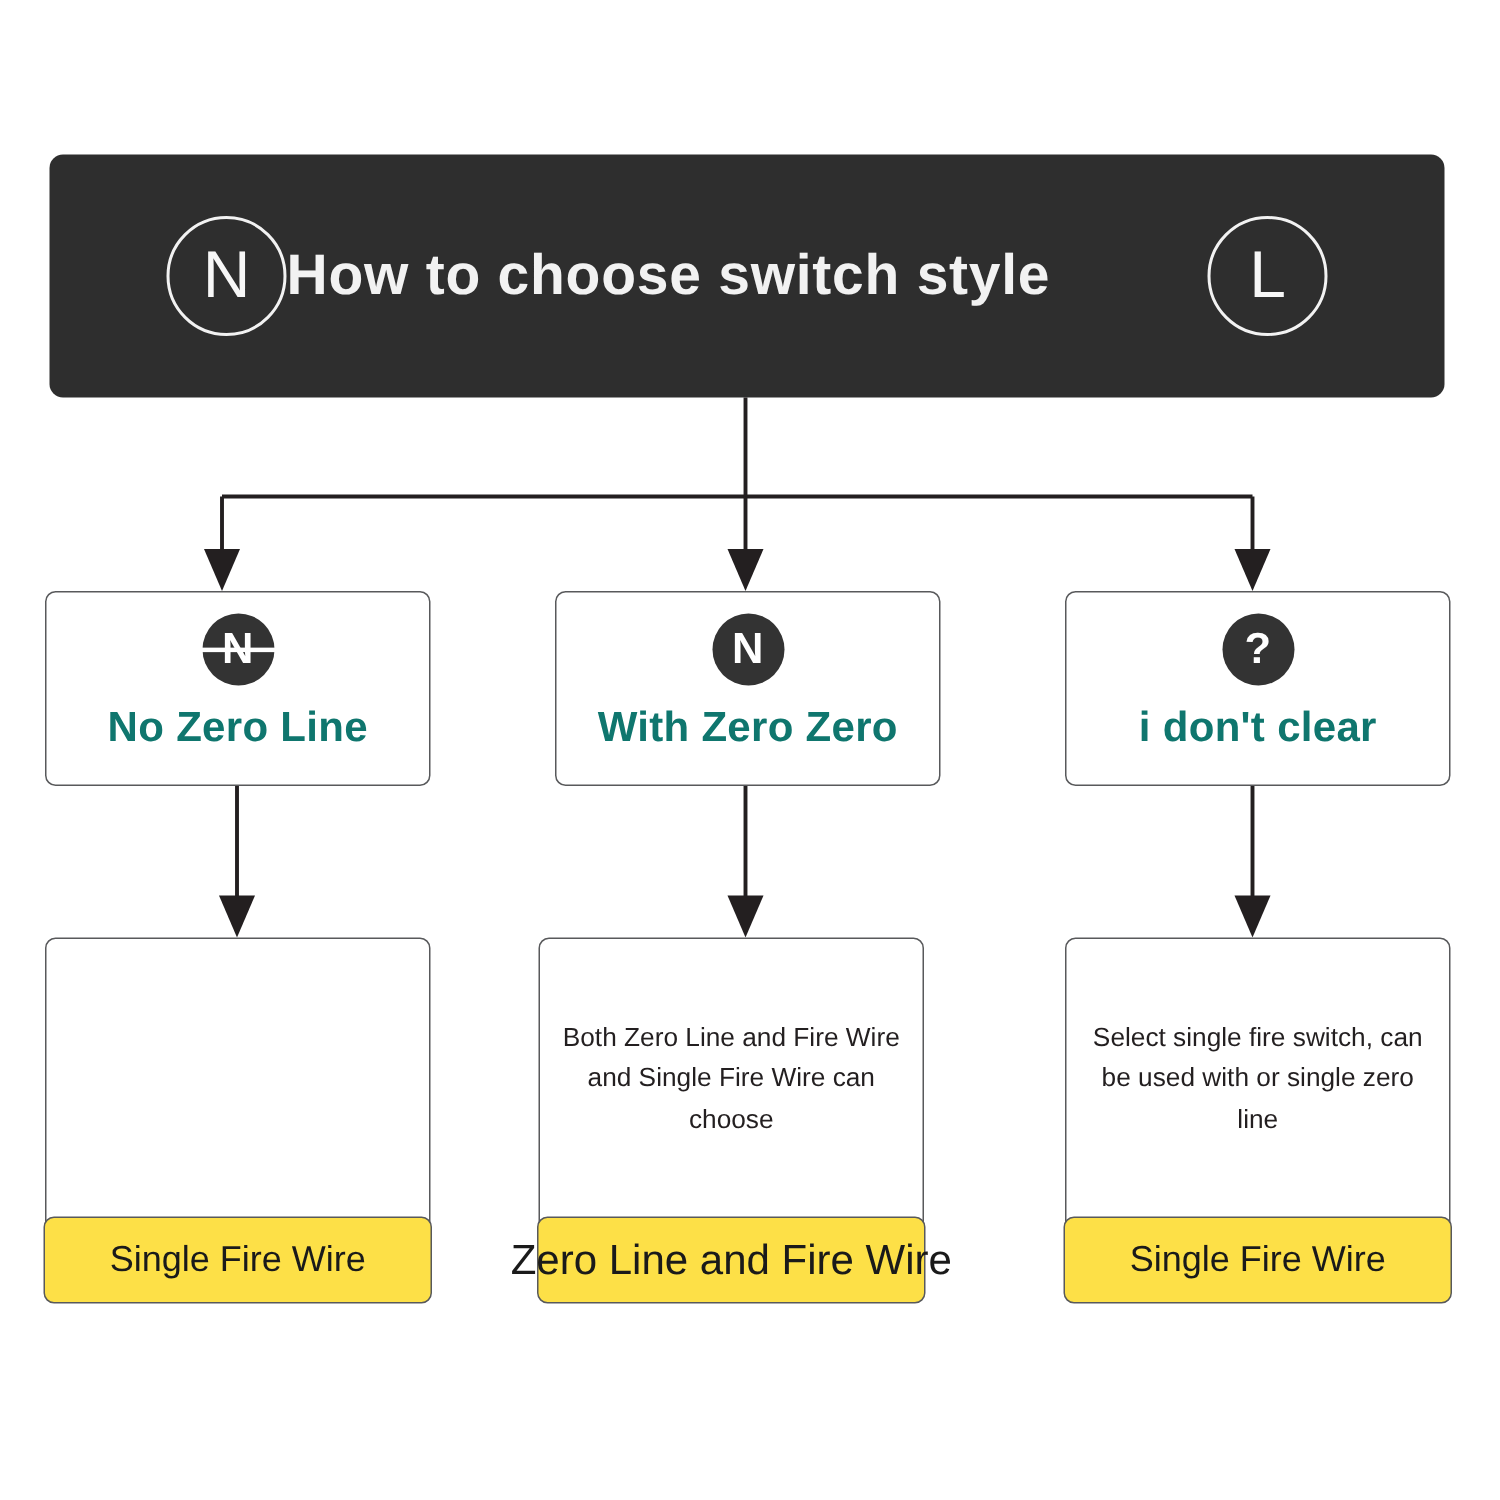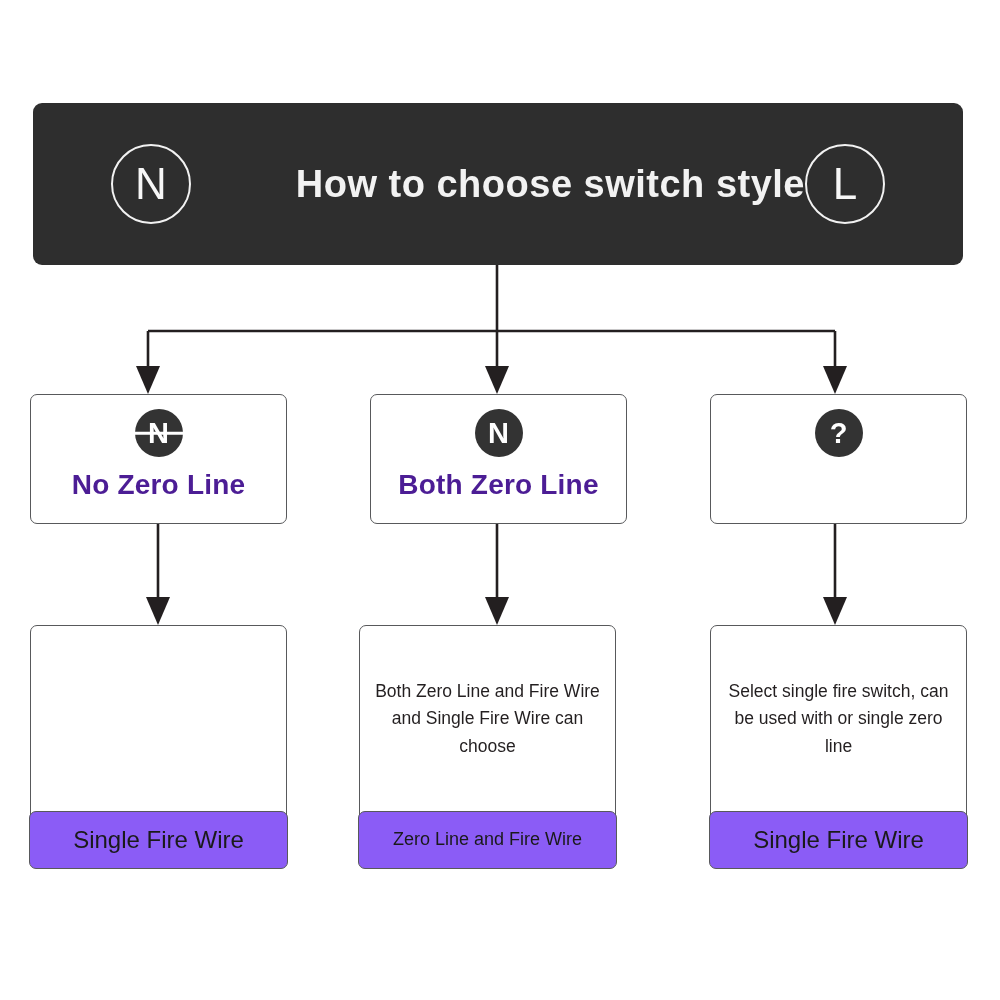--- a/index.html
+++ b/index.html
@@ -54,28 +54,27 @@
     justify-content: center;
     color: #f7f7f7;
     font-size: 44px;
     font-weight: 400;
     line-height: 1;
     flex: 0 0 auto;
     font-family: "Liberation Sans", sans-serif;
   }
   .hdr-title {
     flex: 1 1 auto;
-    text-align: right;
+    text-align: left;
     color: #f2f2f2;
     font-size: 38px;
     font-weight: 700;
     letter-spacing: 0.5px;
     white-space: nowrap;
     font-family: "Liberation Sans", sans-serif;
-    padding-left: 32px;
   }
 
   
   .connectors {
     position: absolute;
     left: 0;
     top: 0;
     width: 1000px;
     height: 1000px;
     pointer-events: none;
@@ -122,21 +121,21 @@
     right: -6px;
     top: 50%;
     height: 2.5px;
     background: #ffffff;
     transform: translateY(-50%);
   }
   .option-label {
     margin-top: 12px;
     font-size: 28px;
     font-weight: 700;
-    color: #4c1d95;
+    color: #0f766e;
     text-align: center;
     letter-spacing: 0.2px;
     font-family: "Liberation Sans", sans-serif;
   }
 
   
   .result-box {
     position: absolute;
     top: 625px;
     width: 257px;
@@ -167,36 +166,36 @@
     color: #231f20;
     font-weight: 400;
     font-family: "Liberation Sans", sans-serif;
   }
   .result-footer {
     position: absolute;
     left: -1.6px;
     right: -1.6px;
     bottom: -1.6px;
     height: 58px;
-    background: #8b5cf6;
+    background: #fde047;
     border: 1.6px solid #58595b;
     border-radius: 7px;
     box-sizing: border-box;
     display: flex;
     align-items: center;
     justify-content: center;
     padding: 0 6px;
     text-align: center;
     font-size: 24px;
     font-weight: 400;
     color: #1a1a1a;
     white-space: nowrap;
     font-family: "Liberation Sans", sans-serif;
   }
-  .result-footer.tight { font-size: 18px; }
+  .result-footer.tight { font-size: 28px; }
 </style>
 </head>
 <body>
 
 <div id="stage">
 
   <div class="header-banner">
     <div class="header-inner">
       <div class="hdr-circle">
         <span>N</span>
@@ -240,27 +239,28 @@
       <span>N</span>
       <span class="strike"></span>
     </div>
     <div class="option-label">No Zero Line</div>
   </div>
 
   <div class="option-box col2">
     <div class="badge">
       <span>N</span>
     </div>
-    <div class="option-label">Both Zero Line</div>
+    <div class="option-label">With Zero Zero</div>
   </div>
 
   <div class="option-box col3">
     <div class="badge">
       <span>?</span>
     </div>
+    <div class="option-label">i don't clear</div>
   </div>
 
   <div class="result-box col1">
     <div class="result-footer">Single Fire Wire</div>
   </div>
 
   <div class="result-box col2">
     <div class="result-desc">Both Zero Line and Fire Wire and Single Fire Wire can choose</div>
     <div class="result-footer tight">Zero Line and Fire Wire</div>
   </div>

